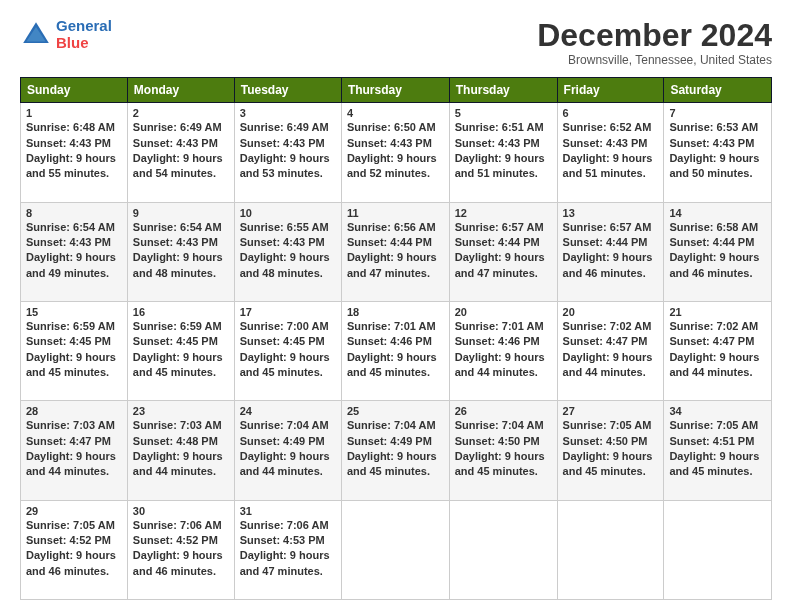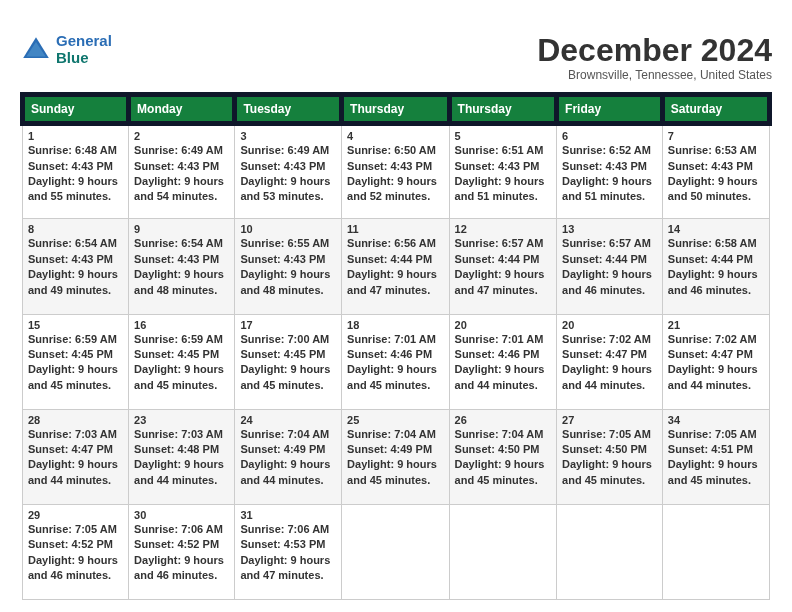--- a/index.html
+++ b/index.html
@@ -15,21 +15,20 @@
       height: 612px;
       padding: 18px 20px 12px 20px;
       display: flex;
       flex-direction: column;
     }
     .header {
       display: flex;
       justify-content: space-between;
       align-items: flex-start;
       margin-bottom: 10px;
-      margin-top: 15px;
     }
     .logo {
       display: flex;
       align-items: center;
       gap: 0;
     }
     .logo-text {
       font-size: 15px;
       font-weight: bold;
       color: #333;
@@ -56,27 +55,27 @@
     .location {
       font-size: 12px;
       color: #555;
     }
     .calendar-table {
       width: 100%;
       border-collapse: collapse;
       flex: 1;
     }
     .calendar-table thead tr th {
-      background-color: #15803d;
+      background-color: #4d7c0f;
       color: #fff;
       font-size: 12px;
       font-weight: bold;
       text-align: left;
       padding: 5px 6px;
-      border: 5px solid #0f172a;
+      border: 1px solid #0f172a;
     }
     .calendar-table tbody tr td {
       vertical-align: top;
       border: 1px solid #ccc;
       padding: 4px 5px;
       width: 113px;
       font-size: 9.5px;
       color: #333;
       background: #fff;
       height: 88px;
@@ -105,21 +104,21 @@
 
 <div class="page">
   <div class="header">
     <div class="logo">
       <svg class="logo-icon" viewBox="0 0 40 40">
         <polygon points="20,4 36,30 4,30" fill="#2a6db5"></polygon>
         <polygon points="20,10 32,28 8,28" fill="#5a9fd4" opacity="0.5"></polygon>
       </svg>
       <div class="logo-text">
         <div><span>General</span></div>
-        <div><span style="color:#0f766e">Blue</span></div>
+        <div><span style="color:#ef4444">Blue</span></div>
       </div>
     </div>
     <div class="title-block">
       <div class="month-title">December 2024</div>
       <div class="location">Brownsville, Tennessee, United States</div>
     </div>
   </div>
 
   <table class="calendar-table">
     <thead>

